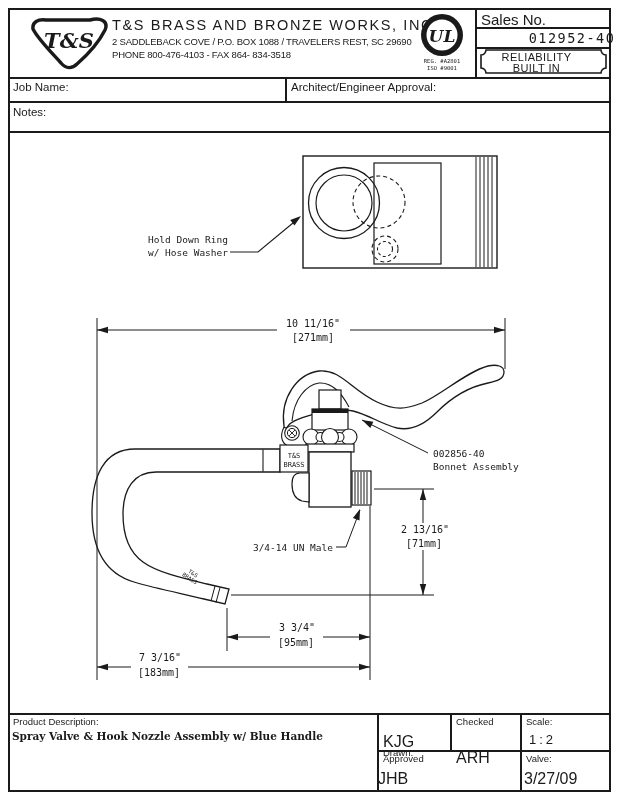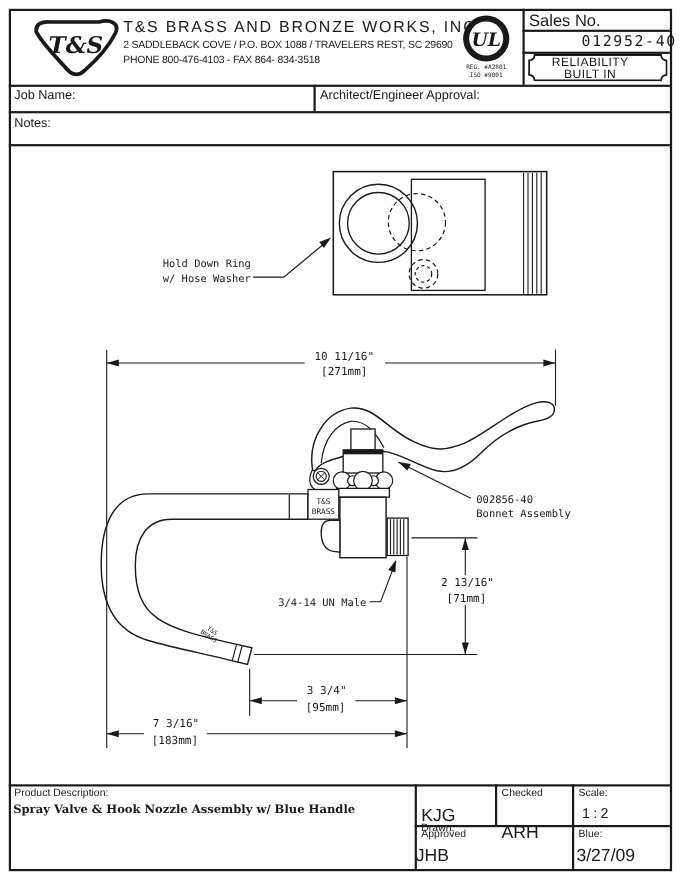--- a/index.html
+++ b/index.html
@@ -213,16 +213,16 @@
 
   <div class="abs ft-lbl" style="left:456px;top:716px;">Checked</div>
   <div class="abs ft-val" style="left:456px;top:733px;margin-top:16px;">ARH</div>
 
   <div class="abs ft-lbl" style="left:526px;top:716px;">Scale:</div>
   <div class="abs ft-val" style="left:529px;top:732px;font-size:13px;letter-spacing:3px;">1:2</div>
 
   <div class="abs ft-lbl" style="left:383px;top:753px;">Approved</div>
   <div class="abs ft-val" style="left:378px;top:770px;">JHB</div>
 
-  <div class="abs ft-lbl" style="left:526px;top:753px;">Blue:</div>
+  <div class="abs ft-lbl" style="left:526px;top:753px;">Valve:</div>
   <div class="abs ft-val" style="left:524px;top:770px;">3/27/09</div>
 
 </div>
 
 </body></html>

